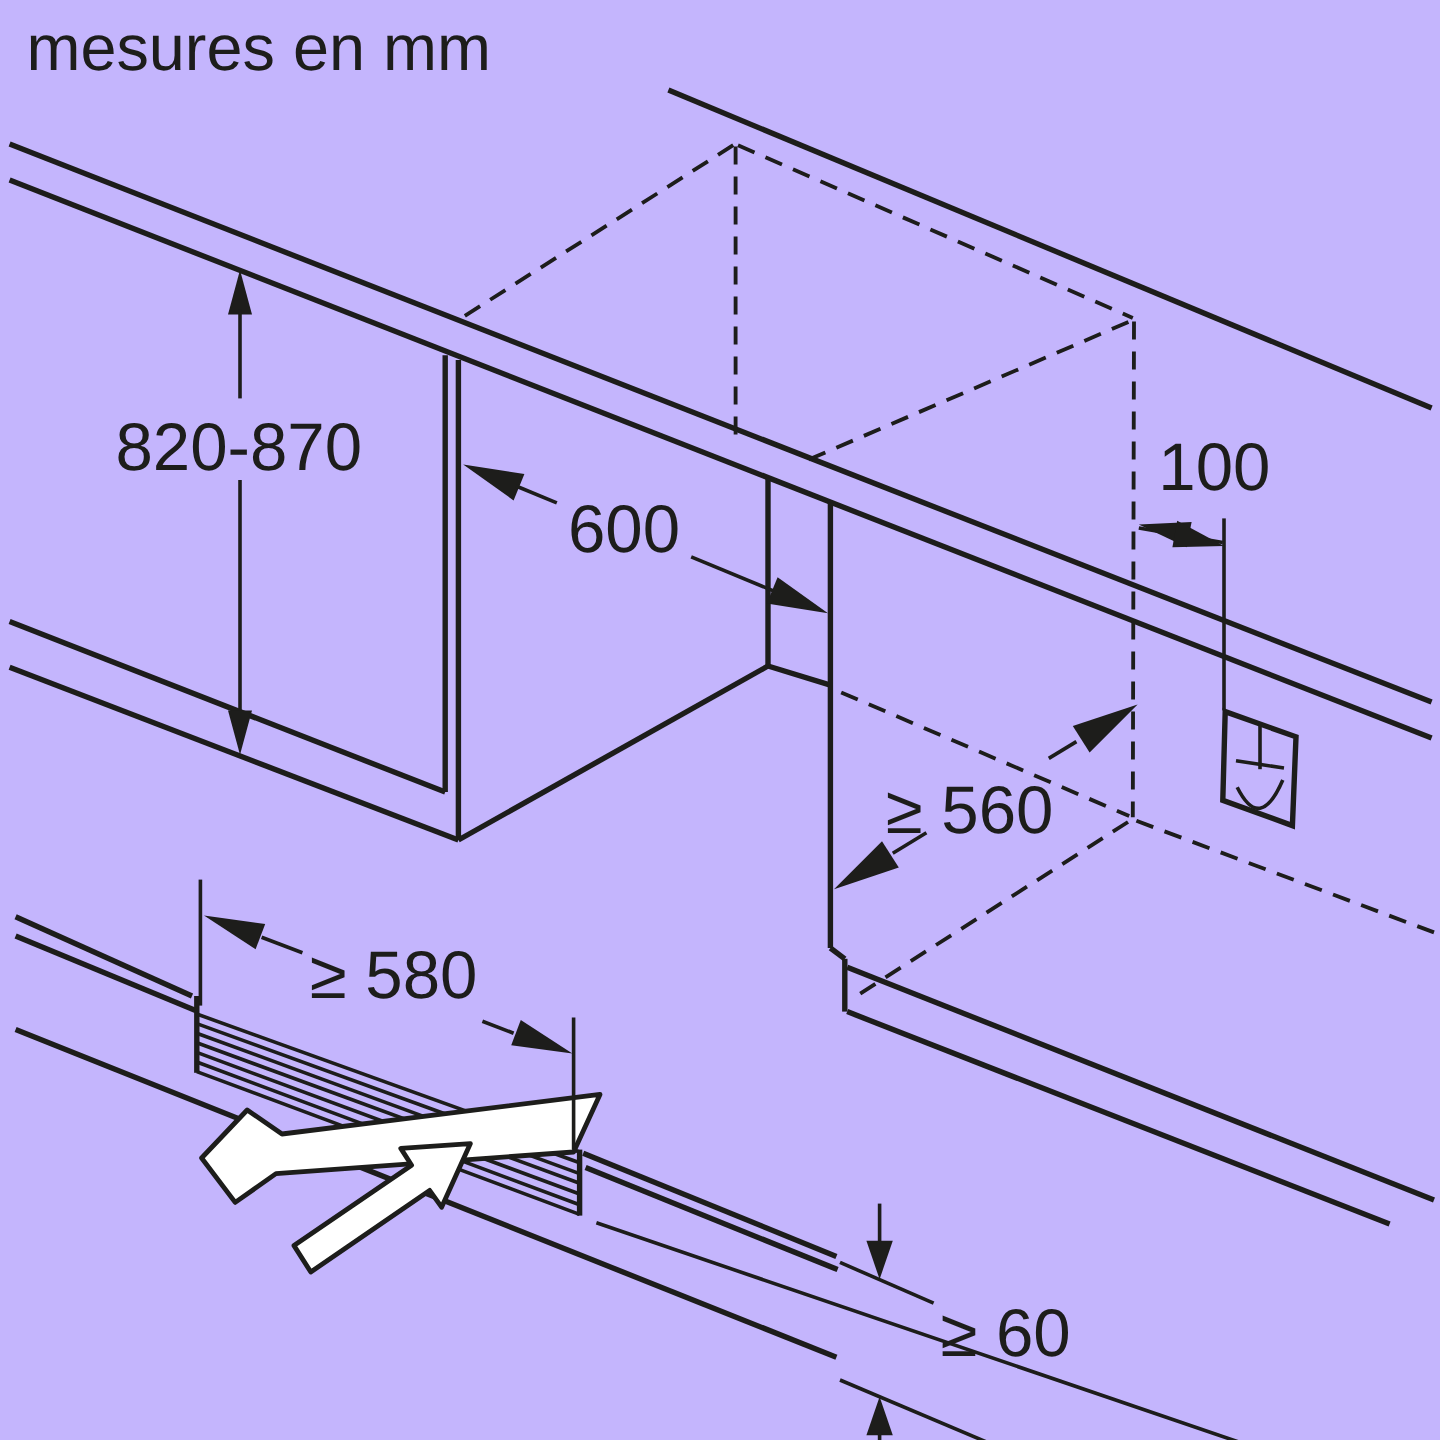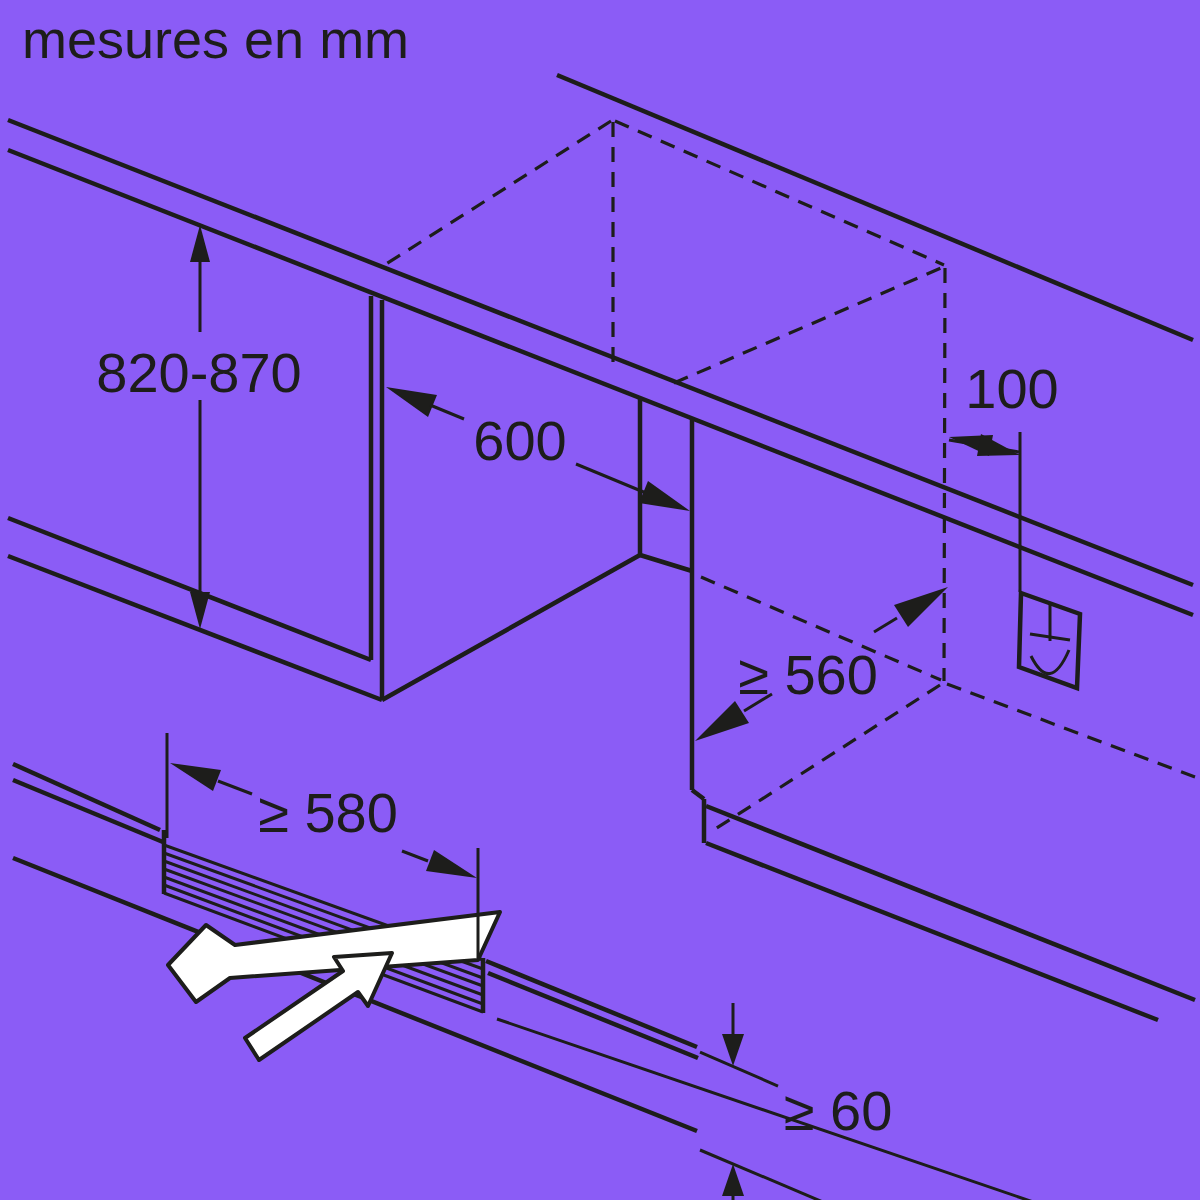--- a/index.html
+++ b/index.html
@@ -1,16 +1,16 @@
 <!DOCTYPE html>
 <html><head>
 <meta charset="utf-8">
 <style>
   html,body{margin:0;padding:0;background:#ffffff;}
-  .page{width:1200px;height:1200px;background:#8b5cf6;position:relative;overflow:hidden;
+  .page{width:1200px;height:1200px;background:#c4b5fd;position:relative;overflow:hidden;
         font-family:"Liberation Sans", sans-serif;}
   svg{display:block;}
   .dimtext{font-family:"Liberation Sans", sans-serif;font-size:56px;fill:#1d1d1b;}
   .titletext{font-family:"Liberation Sans", sans-serif;font-size:54px;fill:#1d1d1b;}
   .solid{stroke:#1d1d1b;stroke-width:4.5;fill:none;}
   .thin{stroke:#1d1d1b;stroke-width:3;fill:none;}
   .dash{stroke:#1d1d1b;stroke-width:3.2;fill:none;stroke-dasharray:15 10;}
   .head{fill:#1d1d1b;stroke:none;}
   .hollow{fill:#ffffff;stroke:#1d1d1b;stroke-width:4;stroke-linejoin:round;}
 </style>

